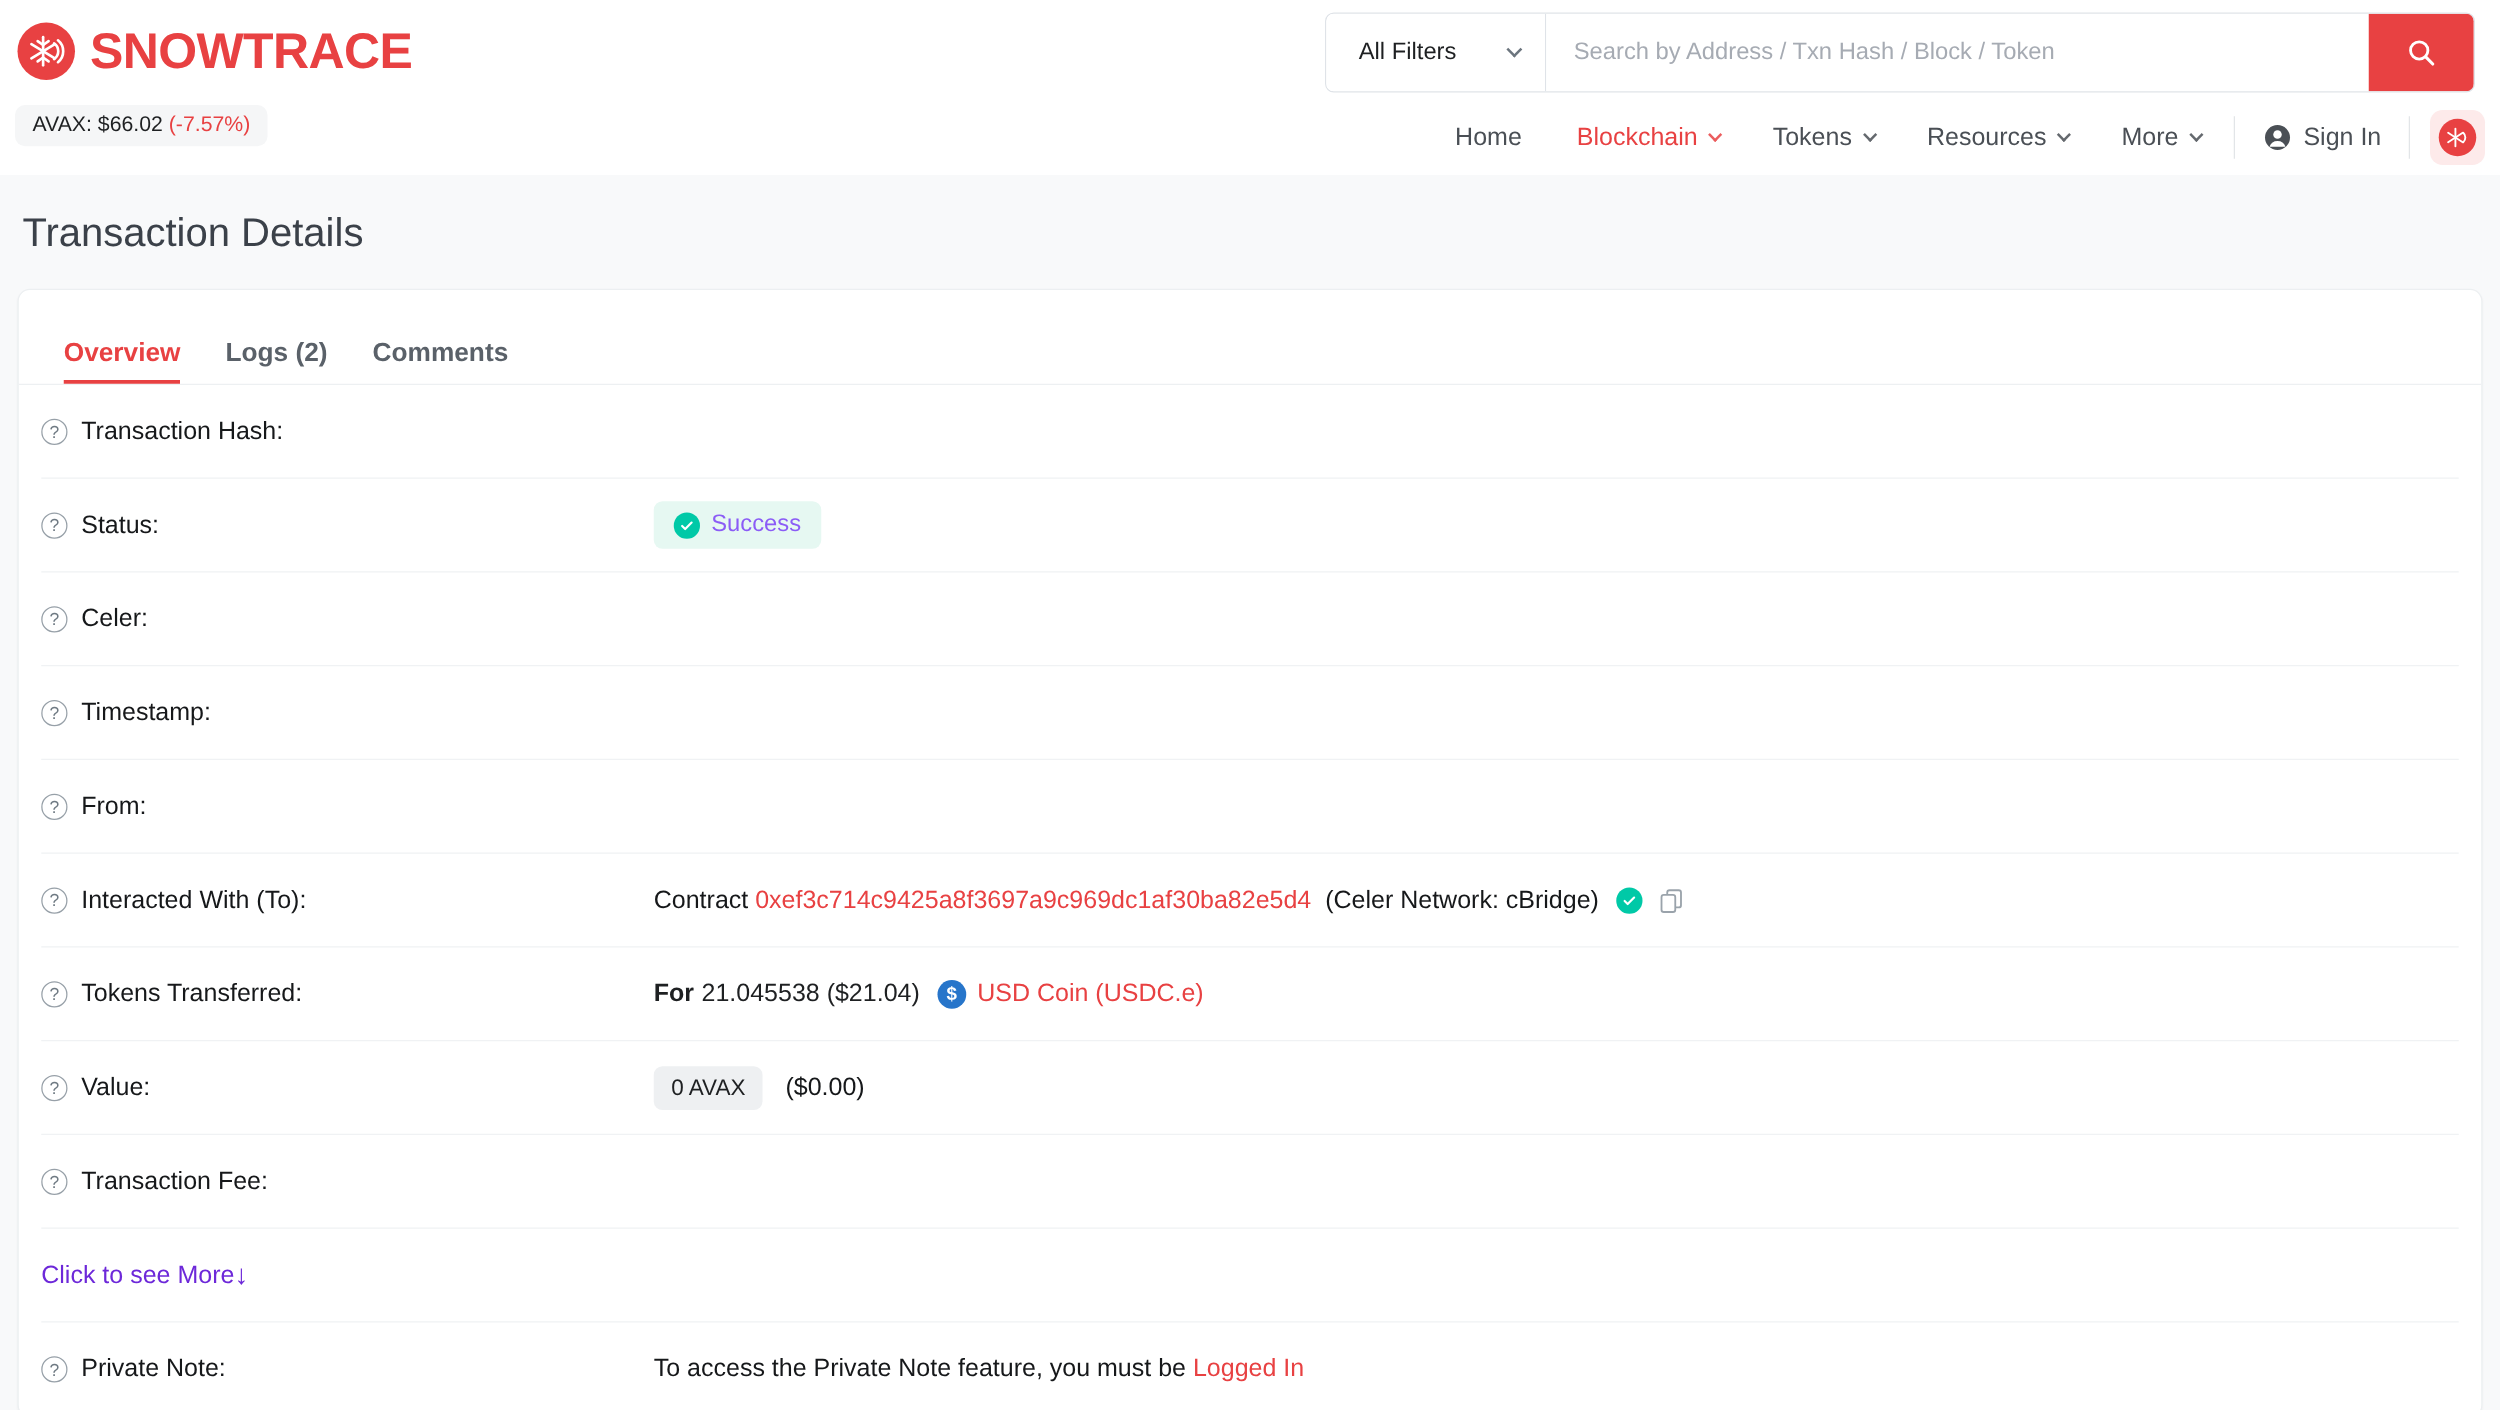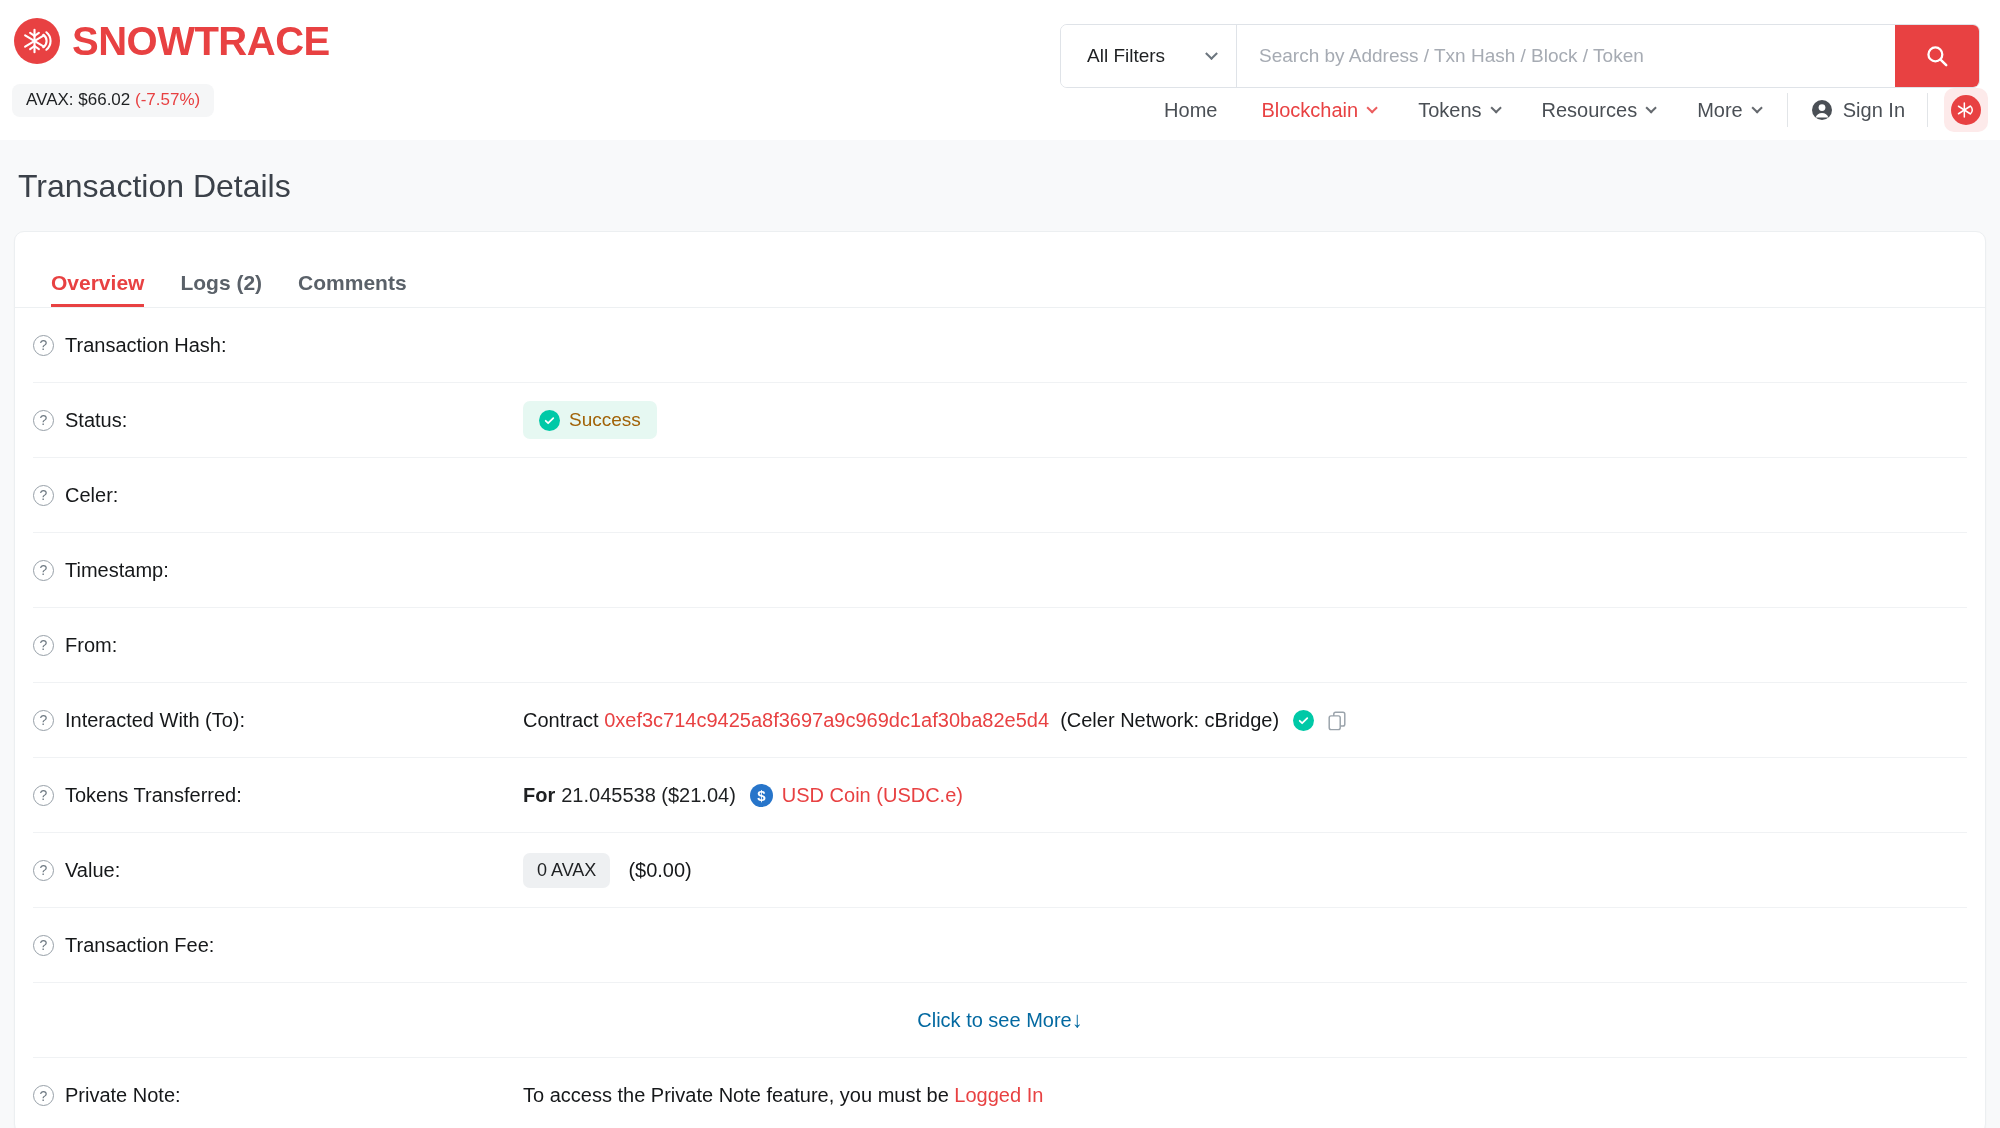--- a/index.html
+++ b/index.html
@@ -39,21 +39,21 @@
     border-radius: 8px;
     padding: 6px 14px 7px 14px;
     font-size: 17px;
     white-space: nowrap;
   }
   .price-pill .pct { color: #e84142; }
 
   
   .search-wrap {
     position: absolute;
-    left: 1060px; top: 24px;
+    left: 1060px; top: 10px;
     width: 920px; height: 64px;
     display: flex;
     border: 1px solid #dfe3e8;
     border-radius: 7px;
     overflow: hidden;
     background: #fff;
   }
   .filter-btn {
     width: 176px;
     display: flex; align-items: center; justify-content: space-between;
@@ -187,21 +187,21 @@
     color: #6f7a83;
     font-size: 14px;
     display: inline-flex; align-items: center; justify-content: center;
     flex: none;
     cursor: pointer;
   }
   .row-value { display: flex; align-items: center; flex-wrap: wrap; gap: 0px; }
 
   .badge-success {
     background: #e6f8f2;
-    color: #a16207;
+    color: #8b5cf6;
     border-radius: 7px;
     padding: 8px 16px;
     display: inline-flex; align-items: center; gap: 9px;
     font-size: 19px;
   }
   .check-circle {
     width: 21px; height: 21px; border-radius: 50%;
     background: #00c9a7;
     display: inline-flex; align-items: center; justify-content: center;
     flex: none;
@@ -232,26 +232,25 @@
   .usdc-ico {
     width: 23px; height: 23px; border-radius: 50%;
     background: #2775ca;
     color: #fff; font-size: 15px; font-weight: bold;
     display: inline-flex; align-items: center; justify-content: center;
     margin-left: 8px; margin-right: 3px;
     flex: none;
   }
   .more-row {
     display: flex; align-items: center; gap: 0;
-    color: #0369a1;
+    color: #6d28d9;
     min-height: 75px;
     border-bottom: 1px solid #f0f2f4;
     font-size: 20px;
     cursor: pointer;
-    justify-content: center;
   }
   .arrow-down { font-size: 22px; line-height: 1; }
 </style>
 </head>
 <body>
 
 <div class="header">
 
   <div class="brand">
     <span class="brand-mark">

